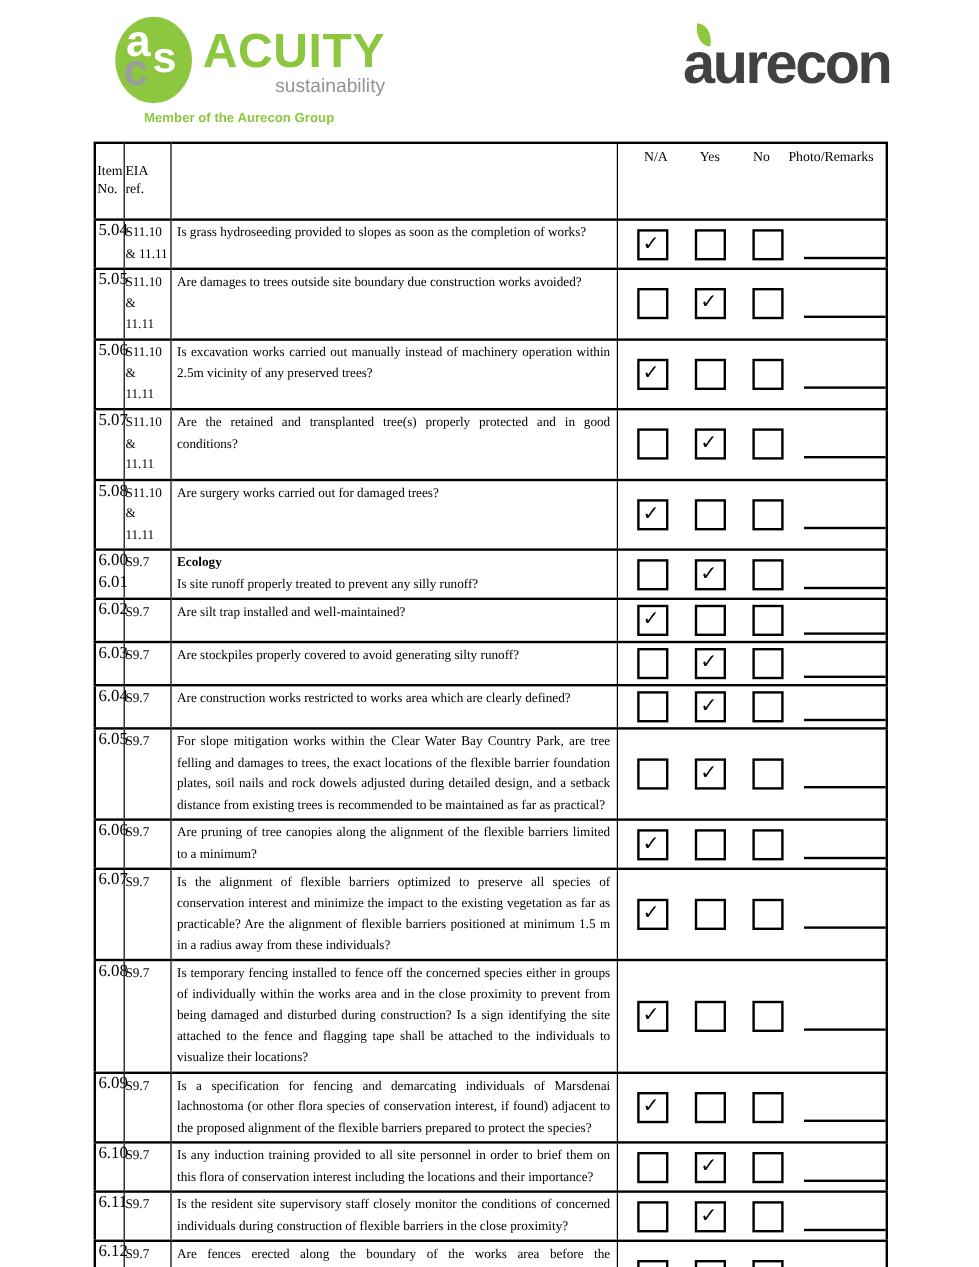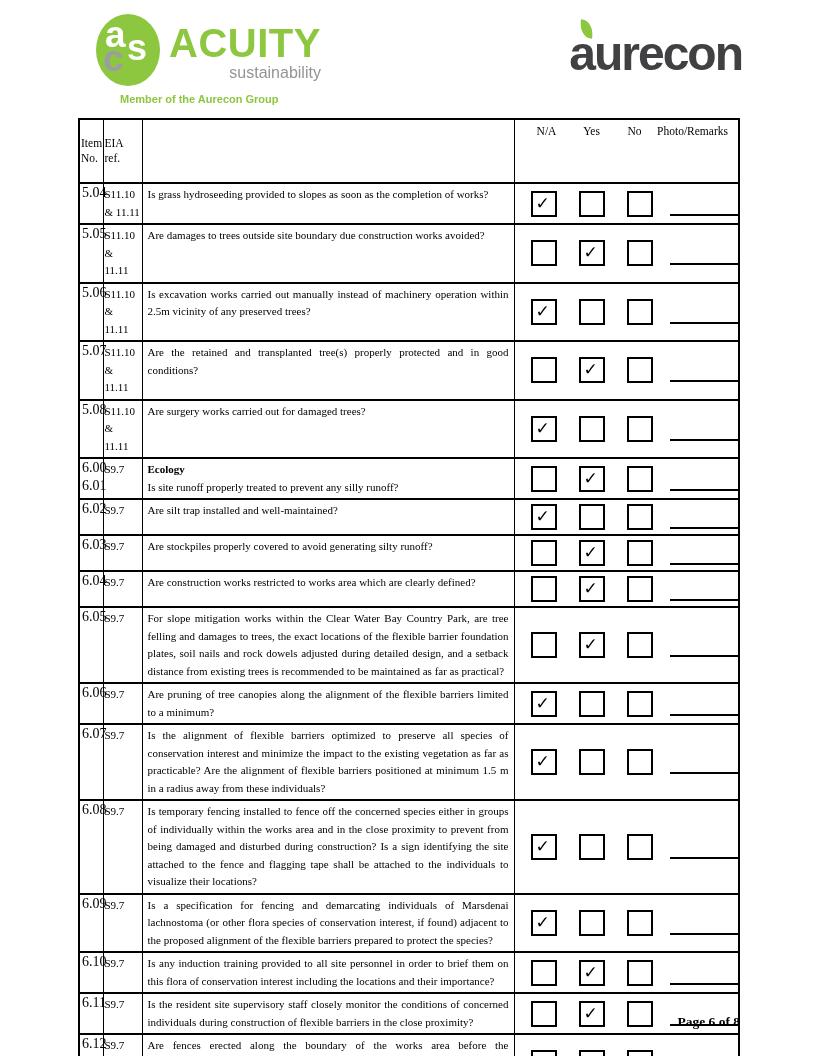--- a/index.html
+++ b/index.html
@@ -617,14 +617,13 @@
                 <span class="tick"></span>
               </span>
         <span class="remark-line"></span>
       </div>
     </td>
   </tr>
 
 </tbody>
   </table>
 
-  <div class="footer">Page 6 of 8</div>
 </div>
 
 </body></html>

